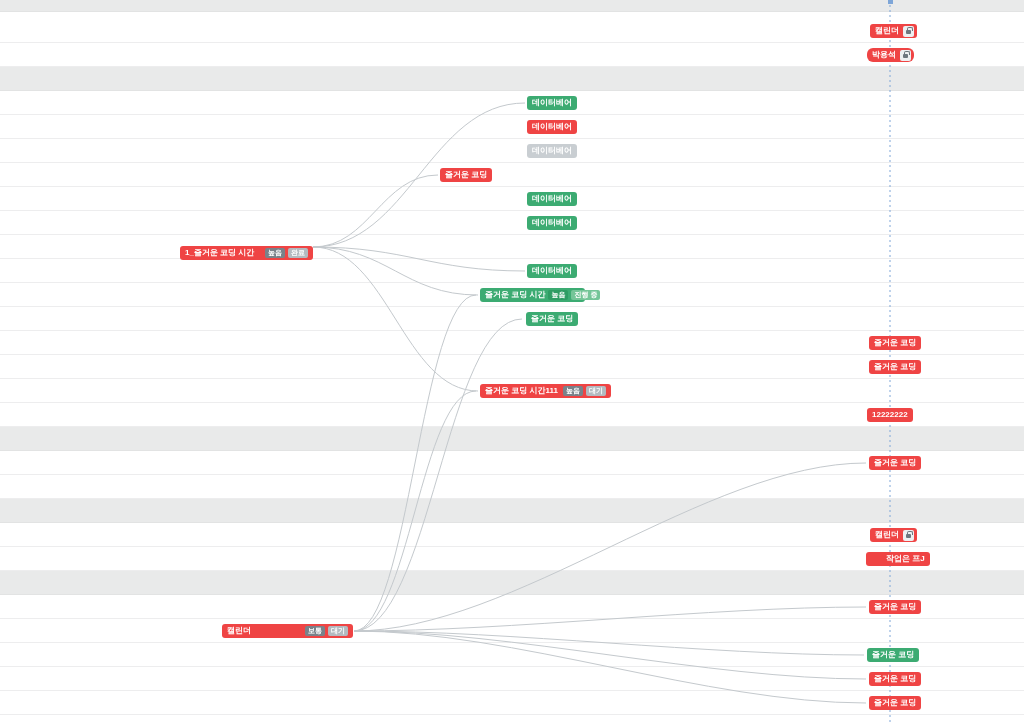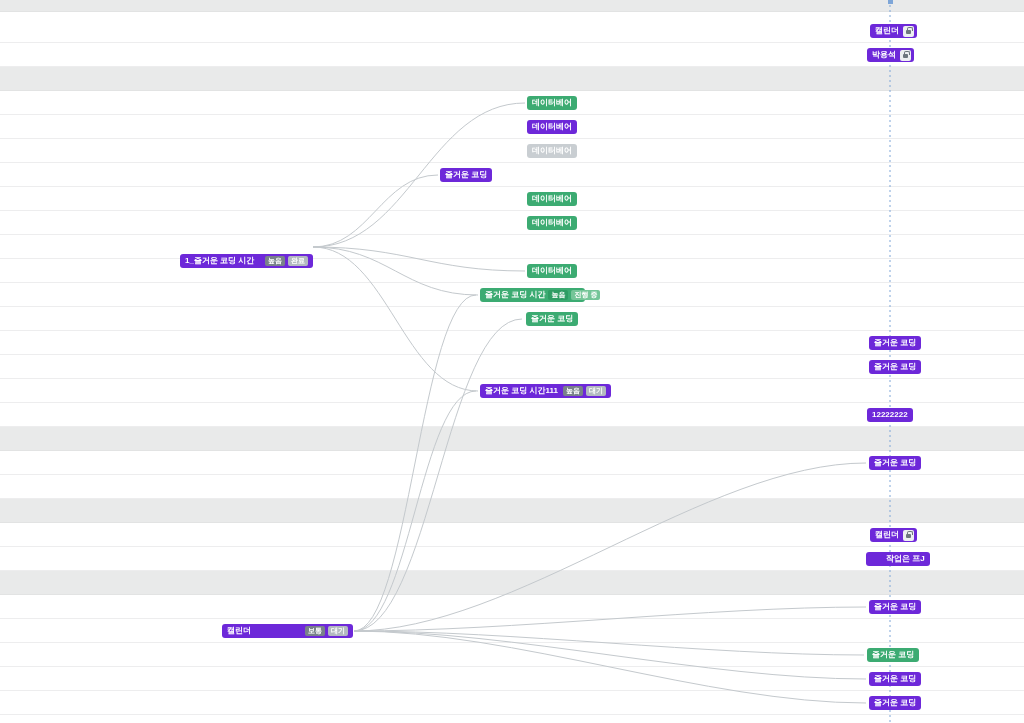--- a/index.html
+++ b/index.html
@@ -16,21 +16,21 @@
   svg.connector-layer path{fill:none;stroke:#c4c9cd;stroke-width:1;}
   .marker-line{stroke:#7ea6d8;stroke-width:1;stroke-dasharray:2 3;}
   .marker-head{fill:#7ea6d8;}
   .task-layer{position:absolute;left:0;top:0;width:1024px;height:723px;}
   .task{
     position:absolute;height:14px;transform:translateY(-50%);
     display:flex;align-items:center;gap:3px;padding:0 5px;border-radius:3px;
     font-size:8px;font-weight:bold;color:#fff;white-space:nowrap;line-height:14px;
     cursor:pointer;
   }
-  .task.gray{background:#6d28d9;}
+  .task.gray{background:#ef4444;}
   .task.green{background:#3cab72;}
   .task.ghost{background:#c9ced2;}
   .task .lbl{pointer-events:none;}
   .badge{
     height:10px;padding:0 3px;border-radius:2px;font-size:7px;font-weight:bold;color:#fff;
     display:inline-flex;align-items:center;line-height:10px;
   }
   .b-darkgray{background:#79828a;}
   .b-lightgray{background:#b3bac0;}
   .b-darkgreen{background:#2e9c63;}
@@ -99,21 +99,21 @@
       <line x1="890" x2="890" y1="0" y2="723" class="marker-line"></line>
       <rect x="888" y="0" width="5" height="4" class="marker-head"></rect>
     </svg>
   <div class="task-layer">
       <div class="task gray" style="left: 870px; top: 31px;">
         <span class="lbl">캘린더</span>
         <span class="lock-badge">
           <span class="lock"></span>
         </span>
       </div>
-      <div class="task gray" style="left: 867px; top: 55px;">
+      <div class="task gray" style="left: 867px; top: 55px; border-radius: 6px;">
         <span class="lbl">박용석</span>
         <span class="lock-badge">
           <span class="lock"></span>
         </span>
       </div>
       <div class="task green" style="left: 527px; top: 103px;">
         <span class="lbl">데이터베어</span>
       </div>
       <div class="task gray" style="left: 527px; top: 127px;">
         <span class="lbl">데이터베어</span>
@@ -123,21 +123,21 @@
       </div>
       <div class="task gray" style="left: 440px; top: 175px;">
         <span class="lbl">즐거운 코딩</span>
       </div>
       <div class="task green" style="left: 527px; top: 199px;">
         <span class="lbl">데이터베어</span>
       </div>
       <div class="task green" style="left: 527px; top: 223px;">
         <span class="lbl">데이터베어</span>
       </div>
-      <div class="task gray" style="left: 180px; top: 261px; width: 133px;">
+      <div class="task gray" style="left: 180px; top: 253px; width: 133px;">
         <span class="lbl">1_즐거운 코딩 시간</span>
         <span class="badge b-darkgray ml-auto">높음</span>
         <span class="badge b-lightgray">완료</span>
       </div>
       <div class="task green" style="left: 527px; top: 271px;">
         <span class="lbl">데이터베어</span>
       </div>
       <div class="task green" style="left: 480px; top: 295px; width: 105px;">
         <span class="lbl">즐거운 코딩 시간</span>
         <span class="badge b-darkgreen ml-auto">높음</span>

